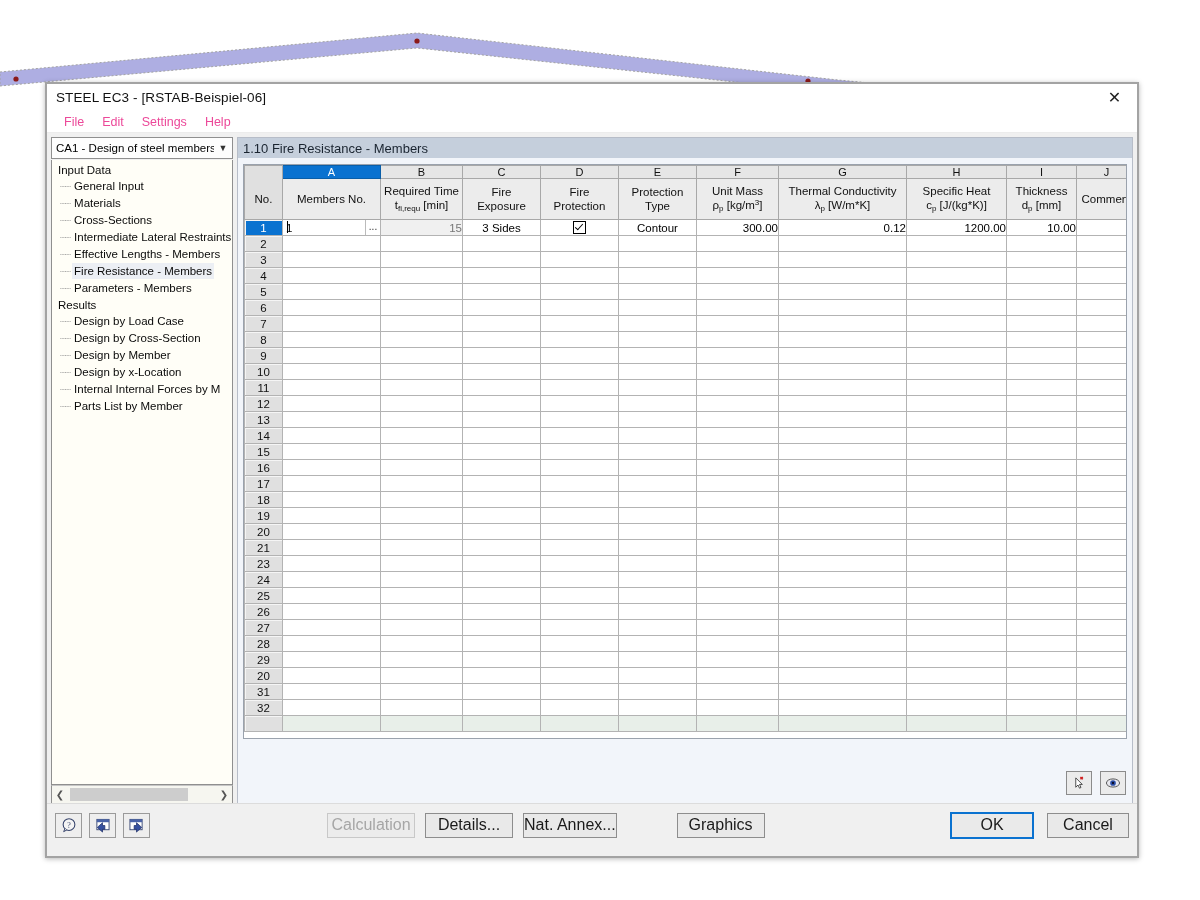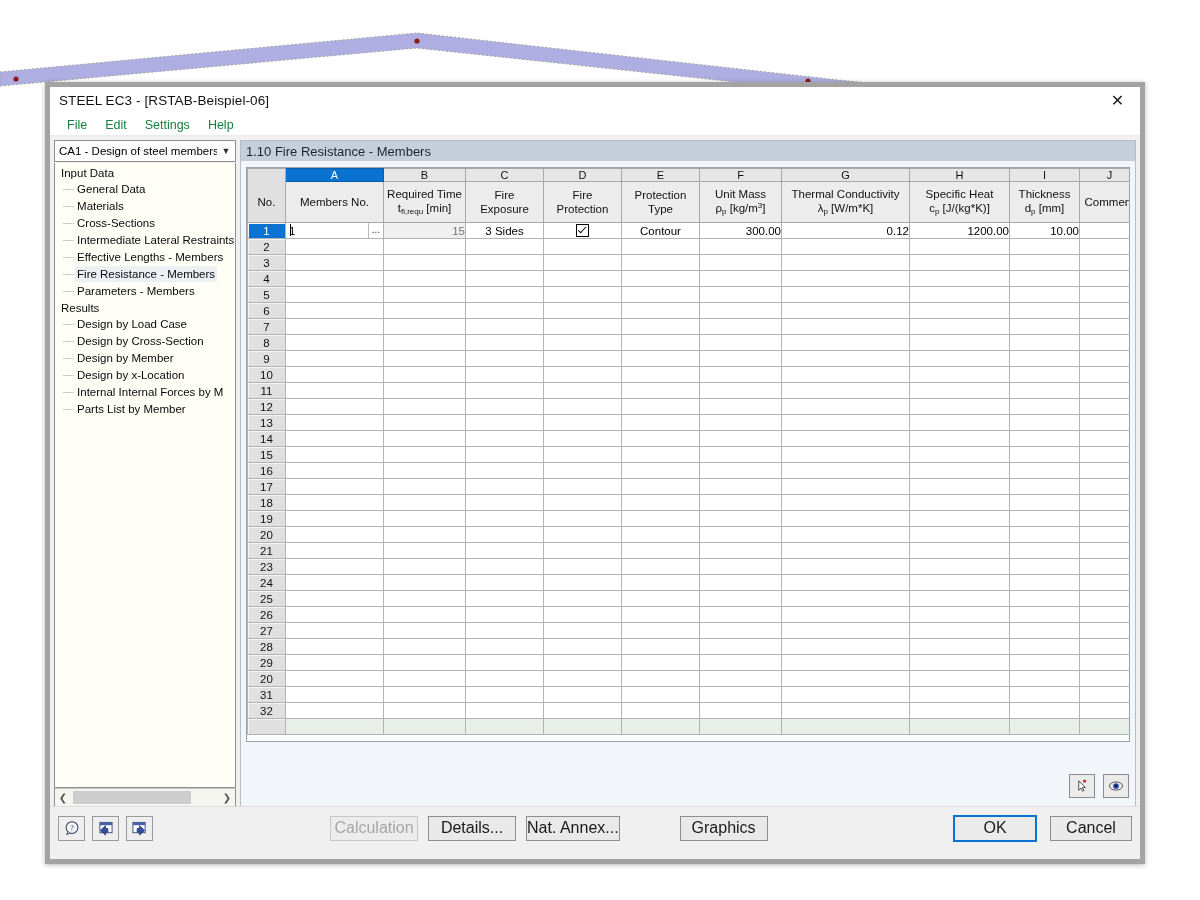--- a/index.html
+++ b/index.html
@@ -12,21 +12,21 @@
     position:relative;
   }
 
   
   #bg-graphic{position:absolute;left:0;top:0;width:1200px;height:900px;z-index:0;}
 
   
   #dialog{
     position:absolute;left:45px;top:82px;width:1090px;height:772px;
     background:#f0f0f0;
-    border:5px solid #a3a3a3;
+    border:2px solid #a3a3a3;
     box-shadow:0 1px 5px rgba(0,0,0,0.28);
     z-index:5;
   }
 
   
   .titlebar{
     height:27px;background:#ffffff;
     display:flex;align-items:center;
     border-bottom:0px solid #ddd;
     position:relative;
@@ -38,21 +38,21 @@
     position:absolute;right:0;top:0;width:45px;height:27px;
     display:flex;align-items:center;justify-content:center;
     font-size:16px;color:#222;cursor:pointer;
   }
 
   
   .menubar{
     height:21px;background:#ffffff;display:flex;align-items:center;
     padding-left:8px;border-bottom:1px solid #ececec;
   }
-  .menubar .mi{padding:2px 9px;font-size:12.5px;color:#15803d;cursor:default;}
+  .menubar .mi{padding:2px 9px;font-size:12.5px;color:#ec4899;cursor:default;}
 
   
   .dlg-body{position:absolute;left:0;top:49px;right:0;bottom:0;}
 
   
   .leftpane{
     position:absolute;left:4px;top:4px;width:182px;bottom:52px;
   }
   .combo{
     height:20px;border:1px solid #8f8f8f;background:#fdfdfd;
@@ -209,21 +209,21 @@
 
     <div class="leftpane">
 
       <div class="combo">
         <div class="cval">CA1 - Design of steel members</div>
         <div class="carrow">▼</div>
       </div>
 
       <div class="treebox" id="tree">
           <div class="tnode"><span class="lbl">Input Data</span></div>
-          <div class="tnode child"><span class="dash">┈┈</span><span class="lbl">General Data</span></div>
+          <div class="tnode child"><span class="dash">┈┈</span><span class="lbl">General Input</span></div>
           <div class="tnode child"><span class="dash">┈┈</span><span class="lbl">Materials</span></div>
           <div class="tnode child"><span class="dash">┈┈</span><span class="lbl">Cross-Sections</span></div>
           <div class="tnode child"><span class="dash">┈┈</span><span class="lbl">Intermediate Lateral Restraints</span></div>
           <div class="tnode child"><span class="dash">┈┈</span><span class="lbl">Effective Lengths - Members</span></div>
           <div class="tnode child selected"><span class="dash">┈┈</span><span class="lbl">Fire Resistance - Members</span></div>
           <div class="tnode child"><span class="dash">┈┈</span><span class="lbl">Parameters - Members</span></div>
           <div class="tnode"><span class="lbl">Results</span></div>
           <div class="tnode child"><span class="dash">┈┈</span><span class="lbl">Design by Load Case</span></div>
           <div class="tnode child"><span class="dash">┈┈</span><span class="lbl">Design by Cross-Section</span></div>
           <div class="tnode child"><span class="dash">┈┈</span><span class="lbl">Design by Member</span></div>

